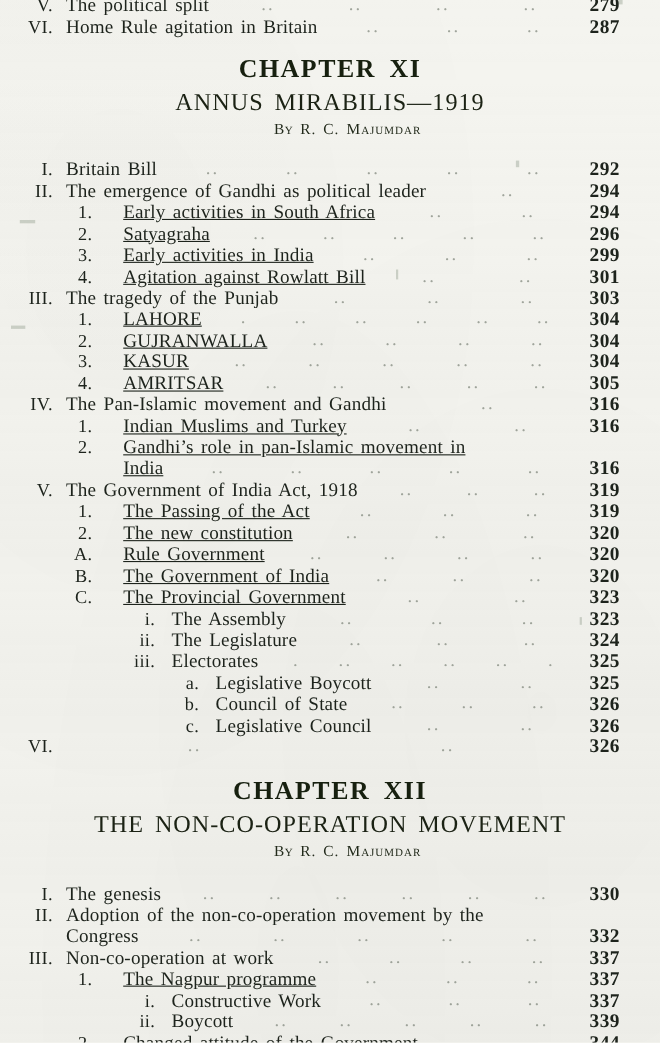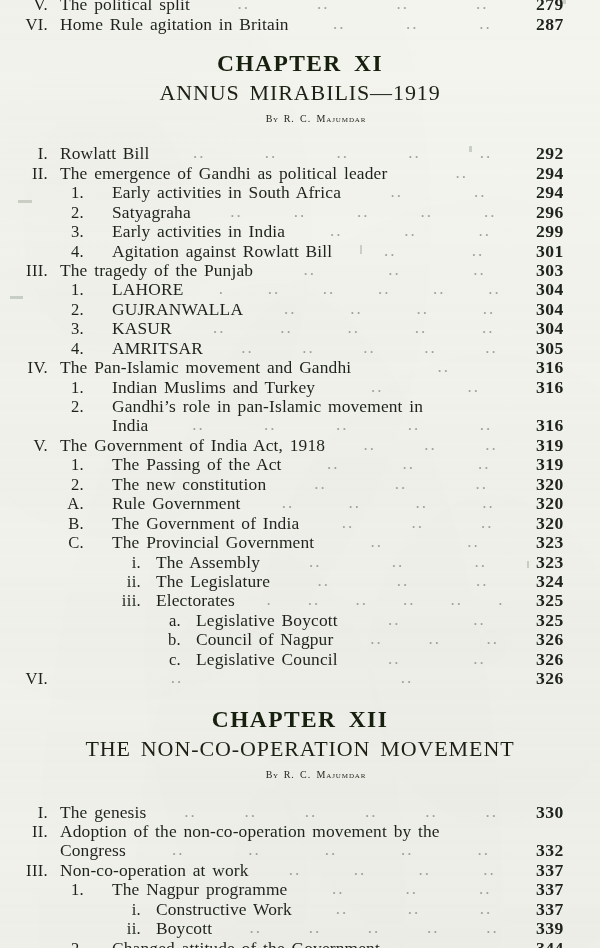--- a/index.html
+++ b/index.html
@@ -96,21 +96,21 @@
     font-size: 17.6px;
     letter-spacing: .4px;
     font-weight: 600;
   }
 
   
   .lvl0 .marker { width: 48px; }
   .lvl0 .label  { padding-left: 12px; }
 
   .lvl1 .marker { width: 84px; }
-  .lvl1 .label  { padding-left: 28px; }
+  .lvl1 .label  { padding-left: 28px; text-decoration: underline; }
 
   .lvl2 .marker { width: 141px; }
   .lvl2 .label  { padding-left: 15px; }
 
   .lvl3 .marker { width: 181px; }
   .lvl3 .label  { padding-left: 15px; }
 
   
   .cont .marker { visibility: hidden; }
 
@@ -126,21 +126,21 @@
     color: #17200f;
   }
   .chapter-title {
     font-size: 22px;
     letter-spacing: .9px;
     word-spacing: 3.5px;
     line-height: 27px;
     color: #1b2214;
   }
   .chapter-byline {
-    font-size: 10px;
+    font-size: 14px;
     letter-spacing: .6px;
     word-spacing: 2px;
     line-height: 26px;
     font-variant: small-caps;
     color: #222a1b;
     padding-left: 32px;
   }
   .chapter-byline .sc {
     font-variant: small-caps;
     letter-spacing: .9px;
@@ -213,21 +213,21 @@
         <span>By</span>
         <span class="sc">R. C. Majumdar</span>
       </div>
     </div>
 
     <div class="gap-after-ch1"></div>
 
     <div id="ch11-entries">
         <div class="entry lvl0">
           <span class="marker">I.</span>
-          <span class="label">Rowlatt Bill</span>
+          <span class="label">Britain Bill</span>
           <span class="leader">
             <i style="display: flex; justify-content: space-around; padding-left: 14px; padding-right: 6px;">
               <span>..</span>
               <span>..</span>
               <span>..</span>
               <span>..</span>
               <span>..</span>
             </i>
           </span>
           <span class="page">292</span>
@@ -518,21 +518,21 @@
           <span class="leader">
             <i style="display: flex; justify-content: space-around; padding-left: 14px; padding-right: 6px;">
               <span>..</span>
               <span>..</span>
             </i>
           </span>
           <span class="page">325</span>
         </div>
         <div class="entry lvl3">
           <span class="marker">b.</span>
-          <span class="label">Council of Nagpur</span>
+          <span class="label">Council of State</span>
           <span class="leader">
             <i style="display: flex; justify-content: space-around; padding-left: 14px; padding-right: 6px;">
               <span>..</span>
               <span>..</span>
               <span>..</span>
             </i>
           </span>
           <span class="page">326</span>
         </div>
         <div class="entry lvl3">

